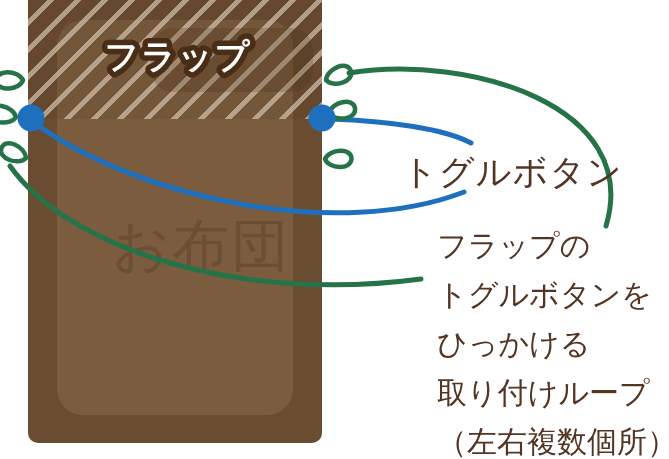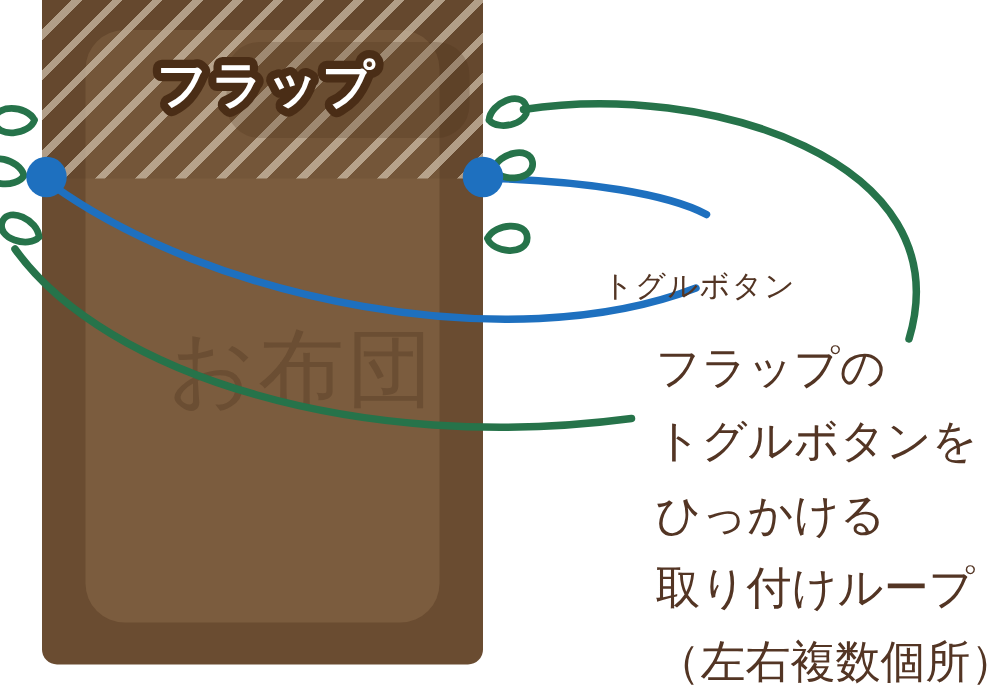--- a/index.html
+++ b/index.html
@@ -27,22 +27,22 @@
         var(--stripe) 14px, var(--stripe) 19px),
       var(--flap_tint);
   }
   .stitch-plate{
     position:absolute;left:123px;top:28px;width:162px;height:64px;
     background:var(--plate);border-radius:22px;
   }
   .overlay{position:absolute;left:0;top:0;width:669px;height:459px;}
   .flap-label-svg{font-weight:bold;font-size:34px;letter-spacing:2px;}
   .toggle-label{
-    position:absolute;left:402px;top:149px;font-size:20px;letter-spacing:1px;
-    color:var(--label_text);white-space:nowrap;margin-top:28px;
+    position:absolute;left:402px;top:149px;font-size:35px;letter-spacing:1px;
+    color:var(--label_text);white-space:nowrap;
   }
   .loop-note{
     position:absolute;left:437px;top:221px;font-size:30px;line-height:49px;
     color:var(--label_text);white-space:nowrap;
   }
   .loop-note .line{height:49px;}
 </style>
 </head>
 <body>
 

